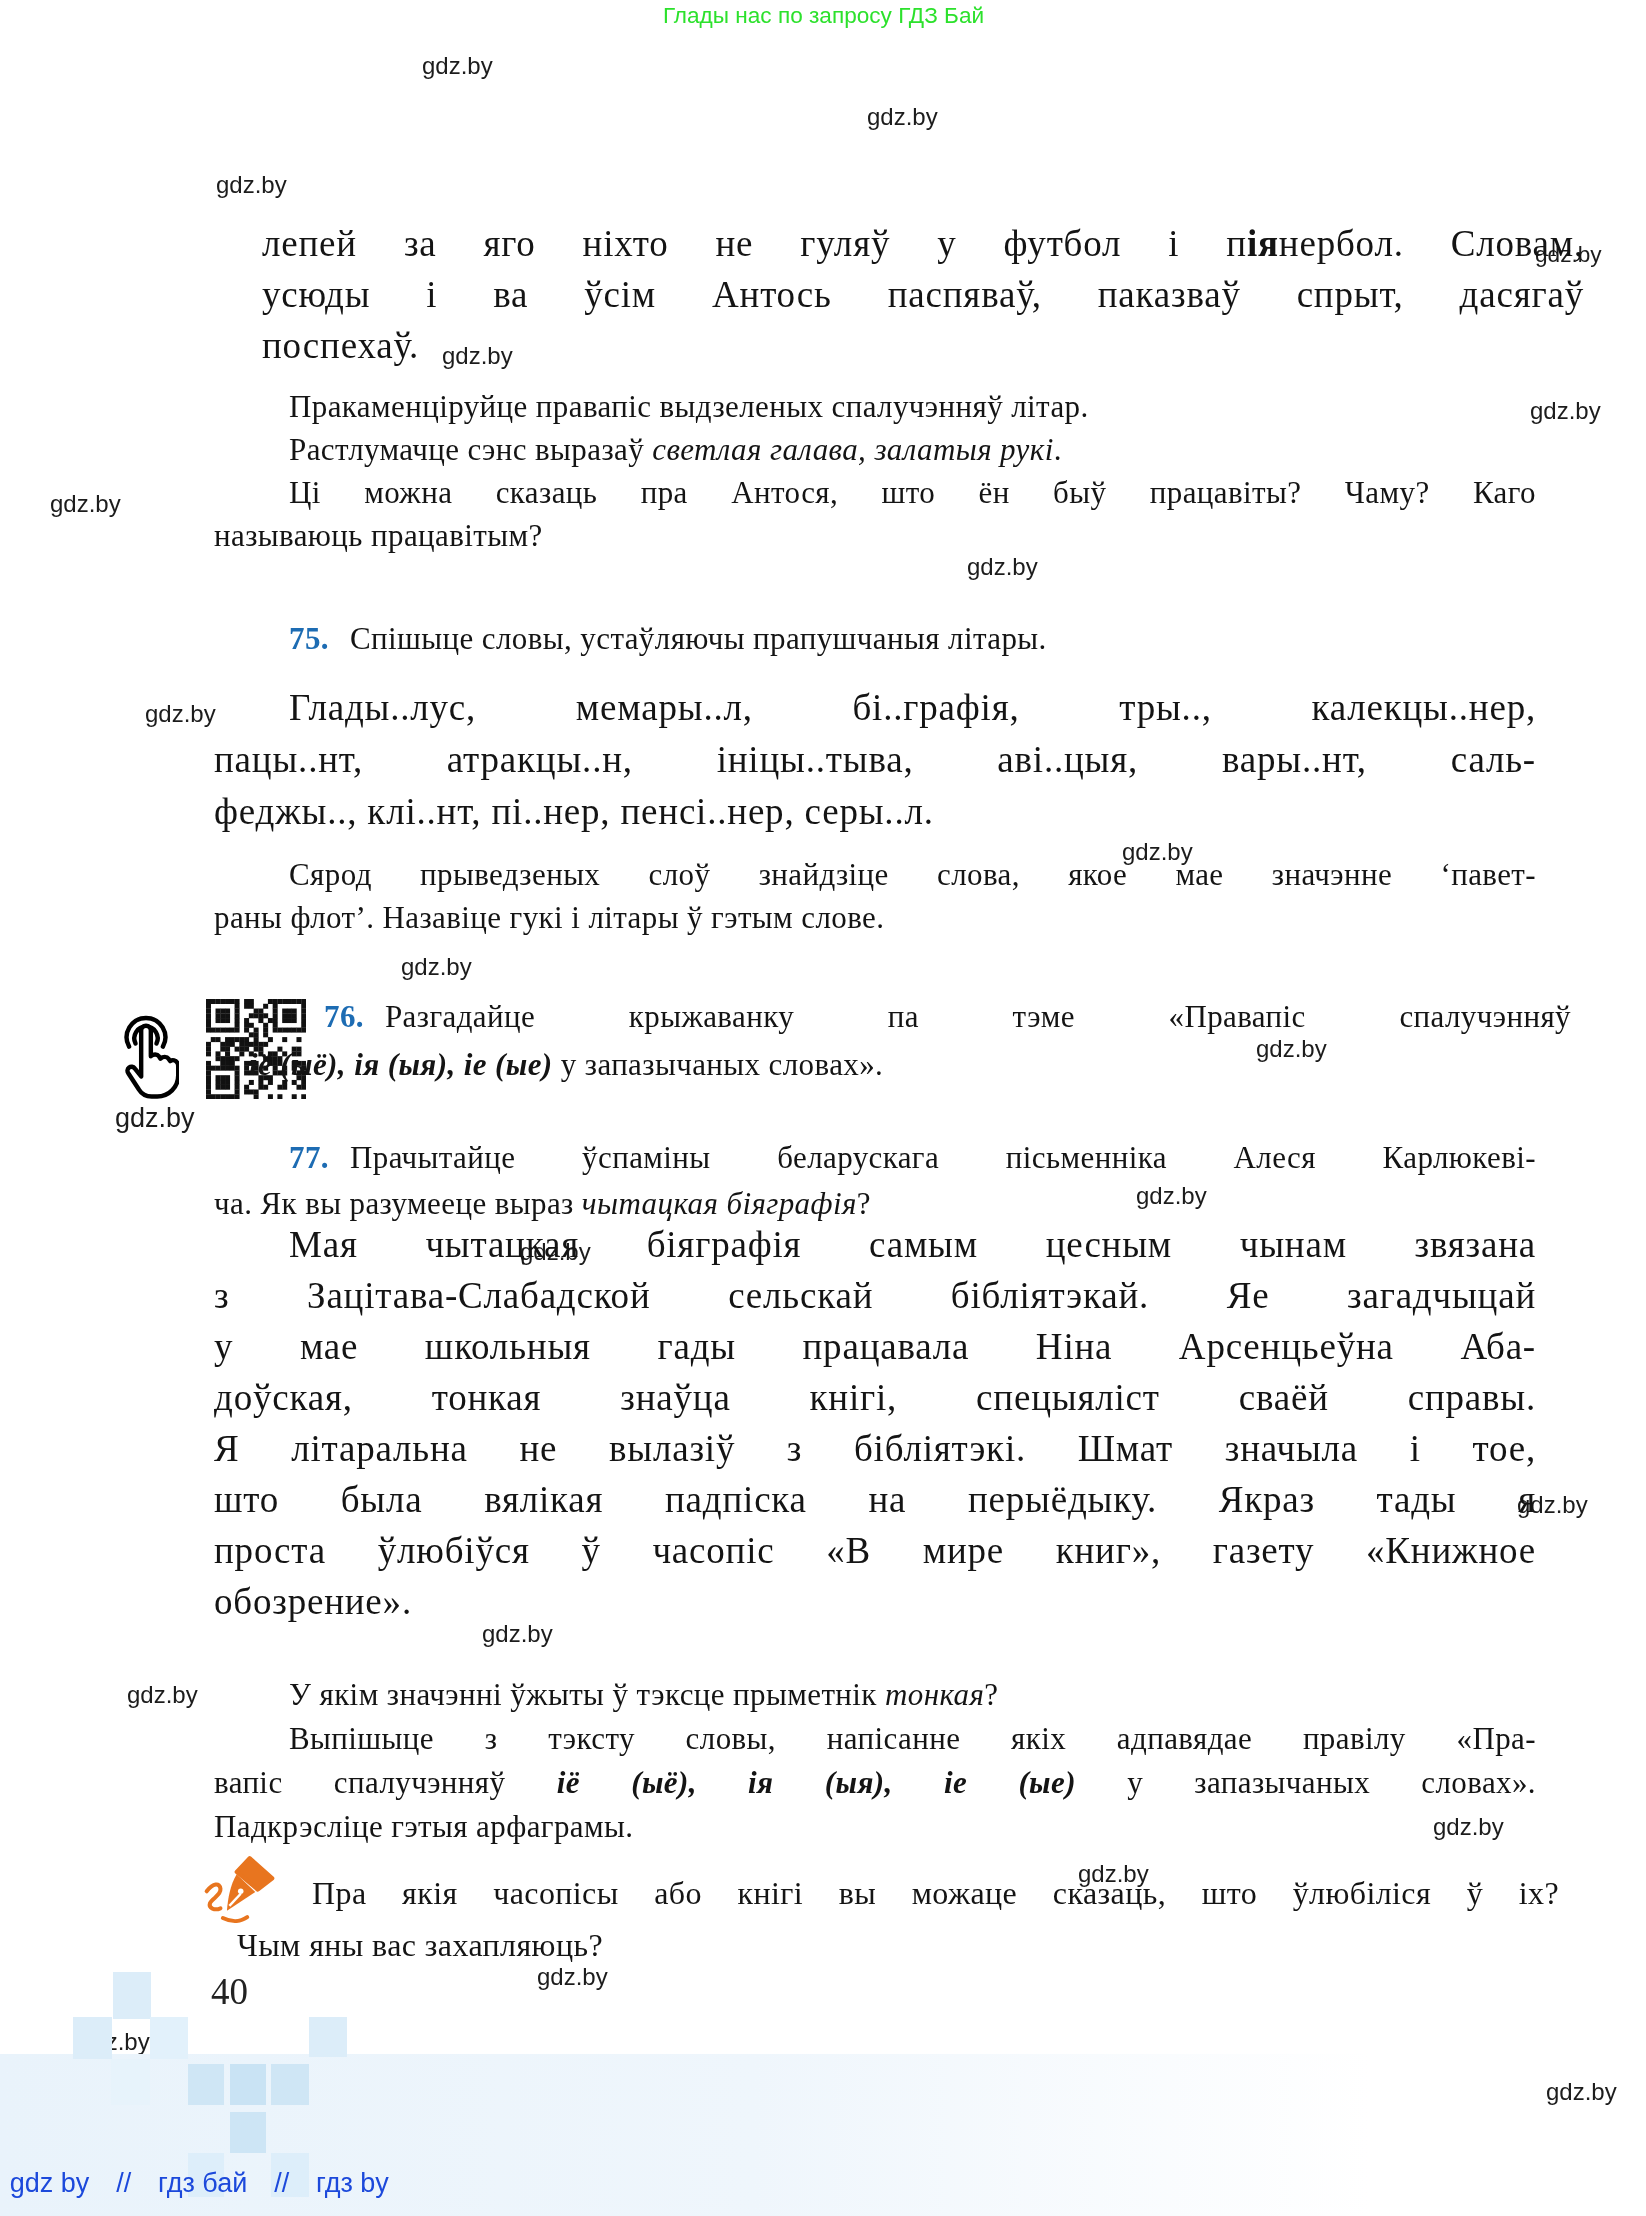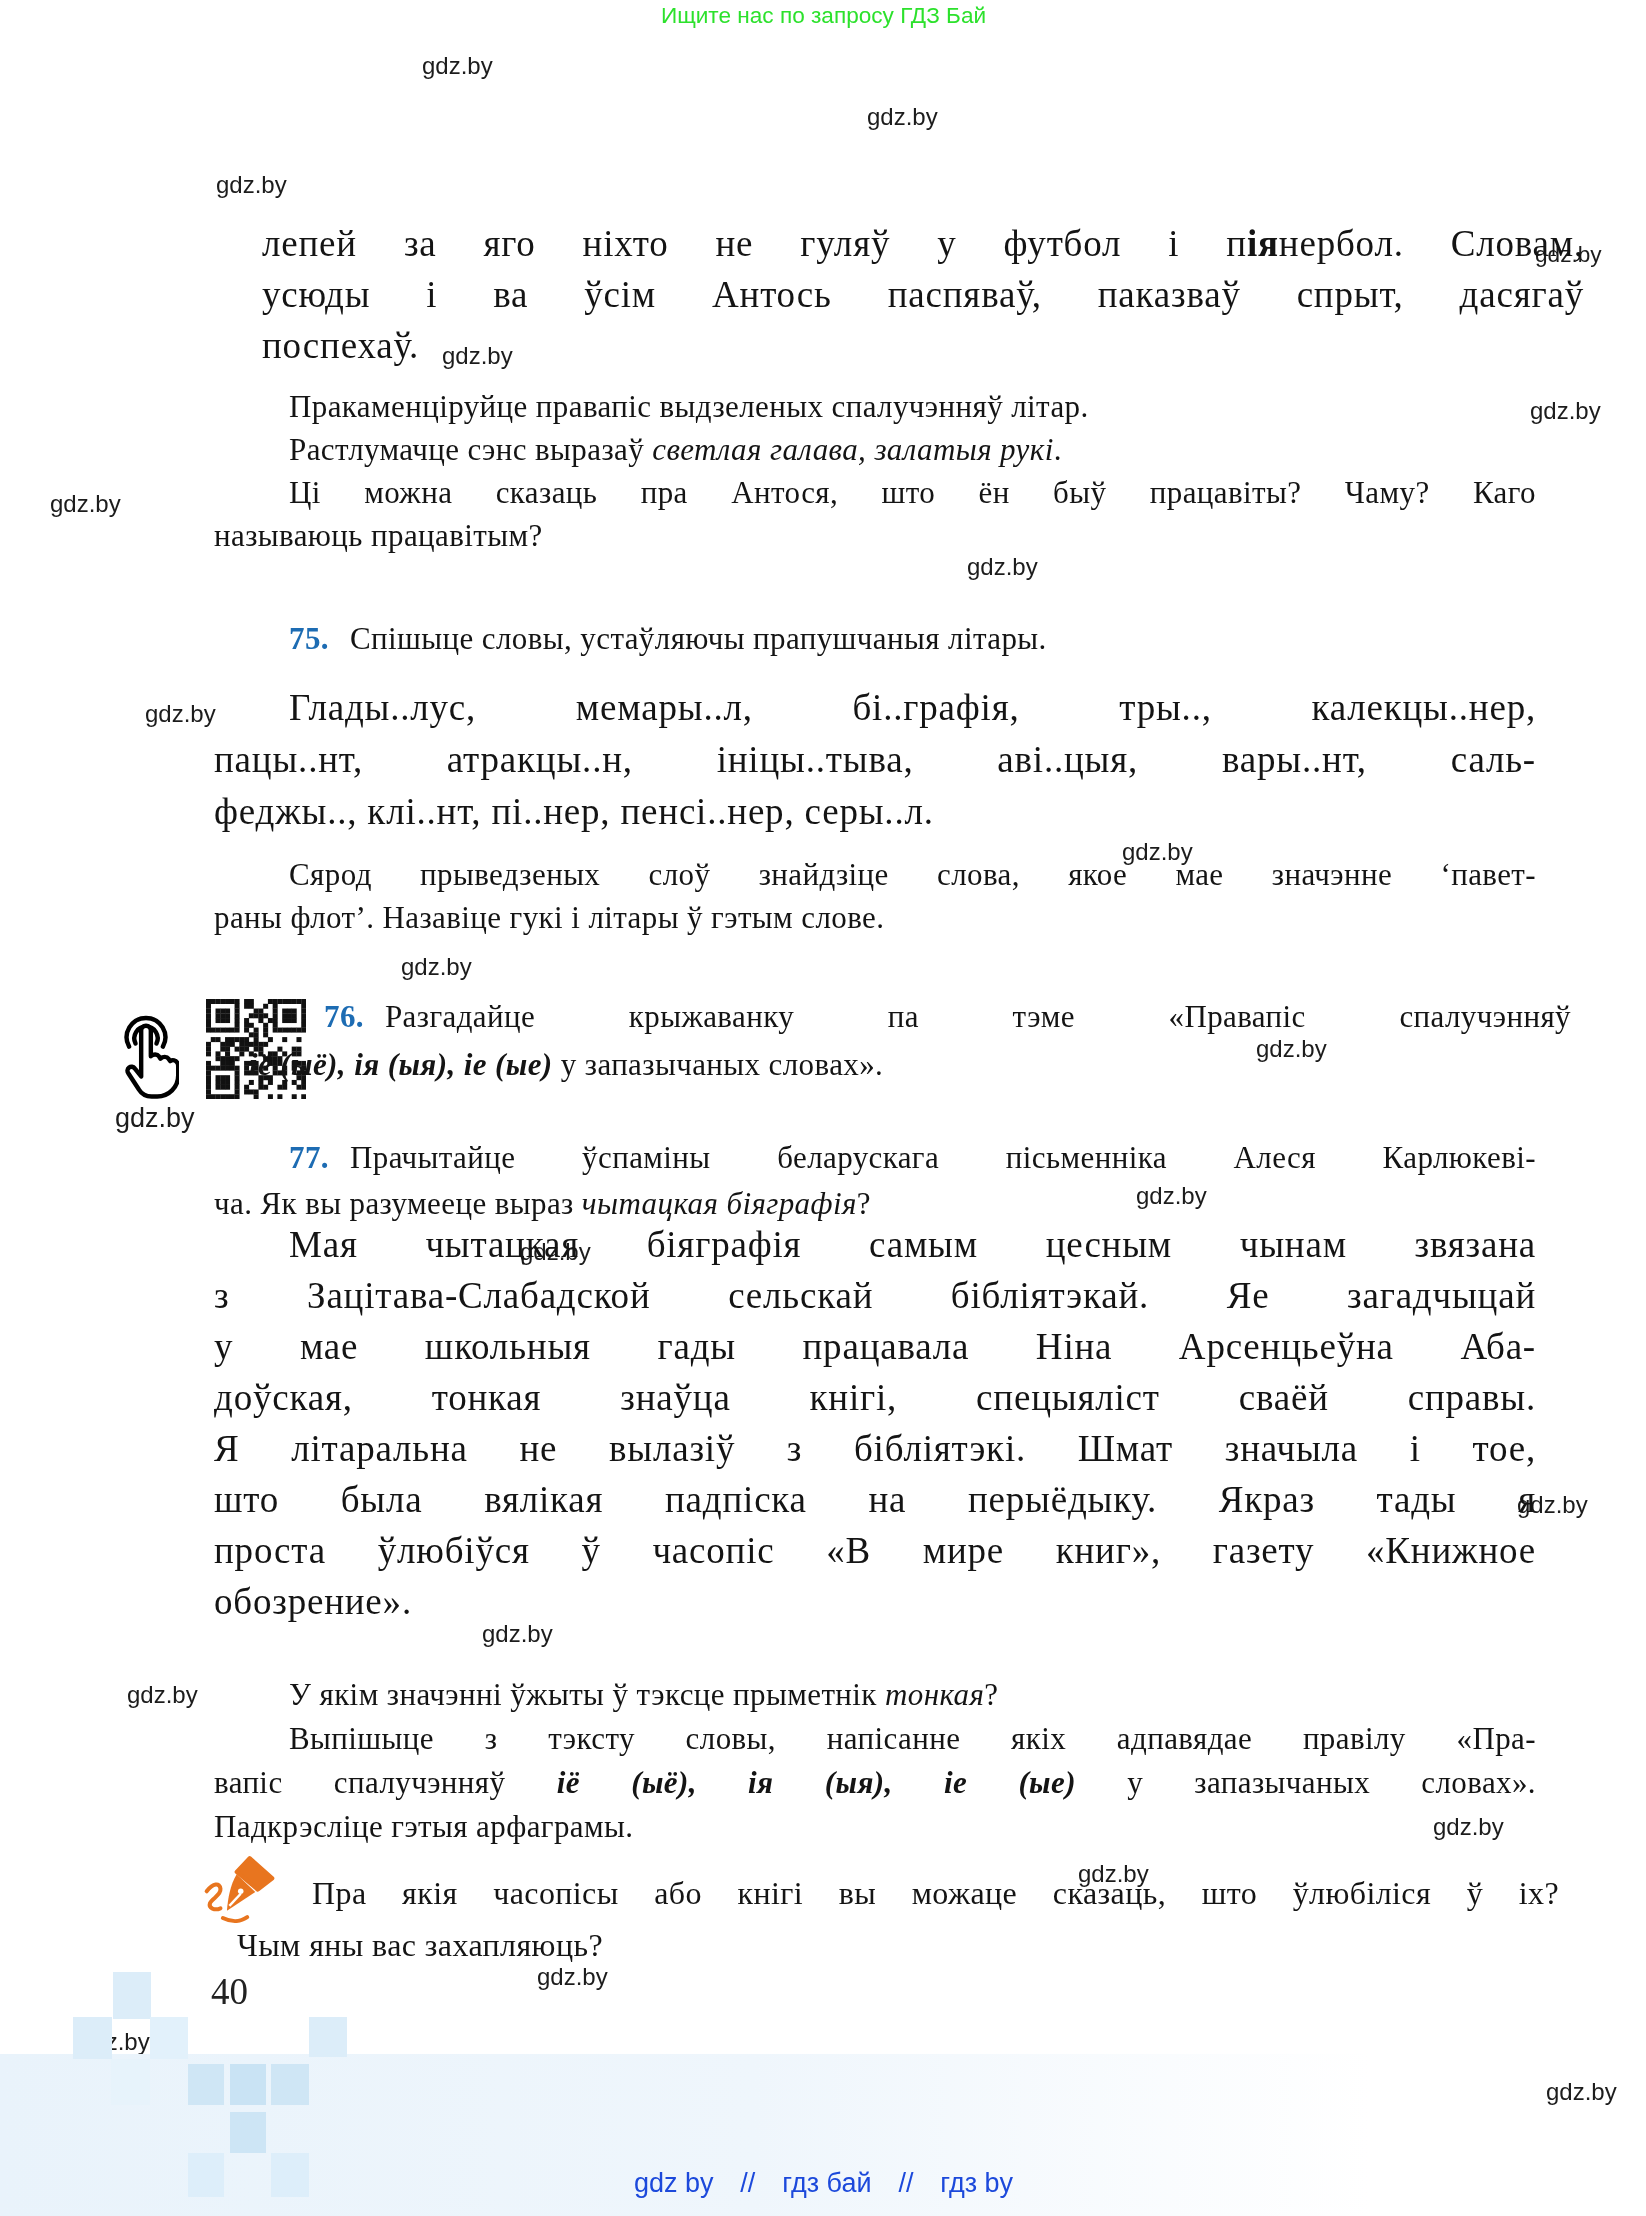--- a/index.html
+++ b/index.html
@@ -12,34 +12,34 @@
   .line{white-space:normal;}
   .ind{padding-left:75px;}
   .jf{text-align:justify;text-align-last:justify;}
   .body-sz{font-size:37px;line-height:51px;letter-spacing:0.8px;}
   .small-sz{font-size:31px;line-height:43px;letter-spacing:0.4px;}
   .s-b{font-weight:bold;}
   .s-i{font-style:italic;}
   .s-bi{font-weight:bold;font-style:italic;}
   .exnum{color:#1d6cb3;font-weight:bold;margin-right:21px;}
   .pagenum{position:absolute;left:211px;top:1970px;font-size:37px;color:#222;}
-  .footer{position:absolute;left:0;top:2168px;width:100%;text-align:center;
+  .footer{position:absolute;left:0;top:2168px;width:100%;text-align:left;
           font-family:"Liberation Sans", sans-serif;font-size:27px;color:#1c49db;}
   .footer span{margin:0 9.7px;}
   .tile{position:absolute;}
   .band{position:absolute;left:0;top:2054px;width:1370px;height:165px;
         background:linear-gradient(to right,#e9f3fb 0%,#eff6fc 55%,#ffffff 100%);}
   .icon-abs{position:absolute;}
 </style>
 </head>
 <body>
 
 <div class="page">
 
-  <div class="promo">Ищите нас по запросу ГДЗ Бай</div>
+  <div class="promo">Глады нас по запросу ГДЗ Бай</div>
 
   <div id="wm-layer">
       <span class="wm" style="left: 422px; top: 52px; font-size: 24px;">gdz.by</span>
       <span class="wm" style="left: 867px; top: 103px; font-size: 24px;">gdz.by</span>
       <span class="wm" style="left: 216px; top: 171px; font-size: 24px;">gdz.by</span>
       <span class="wm" style="left: 1535px; top: 242px; font-size: 22.6px;">gdz.by</span>
       <span class="wm" style="left: 442px; top: 342px; font-size: 24px;">gdz.by</span>
       <span class="wm" style="left: 1530px; top: 397px; font-size: 24px;">gdz.by</span>
       <span class="wm" style="left: 50px; top: 490px; font-size: 24px;">gdz.by</span>
       <span class="wm" style="left: 967px; top: 553px; font-size: 24px;">gdz.by</span>

